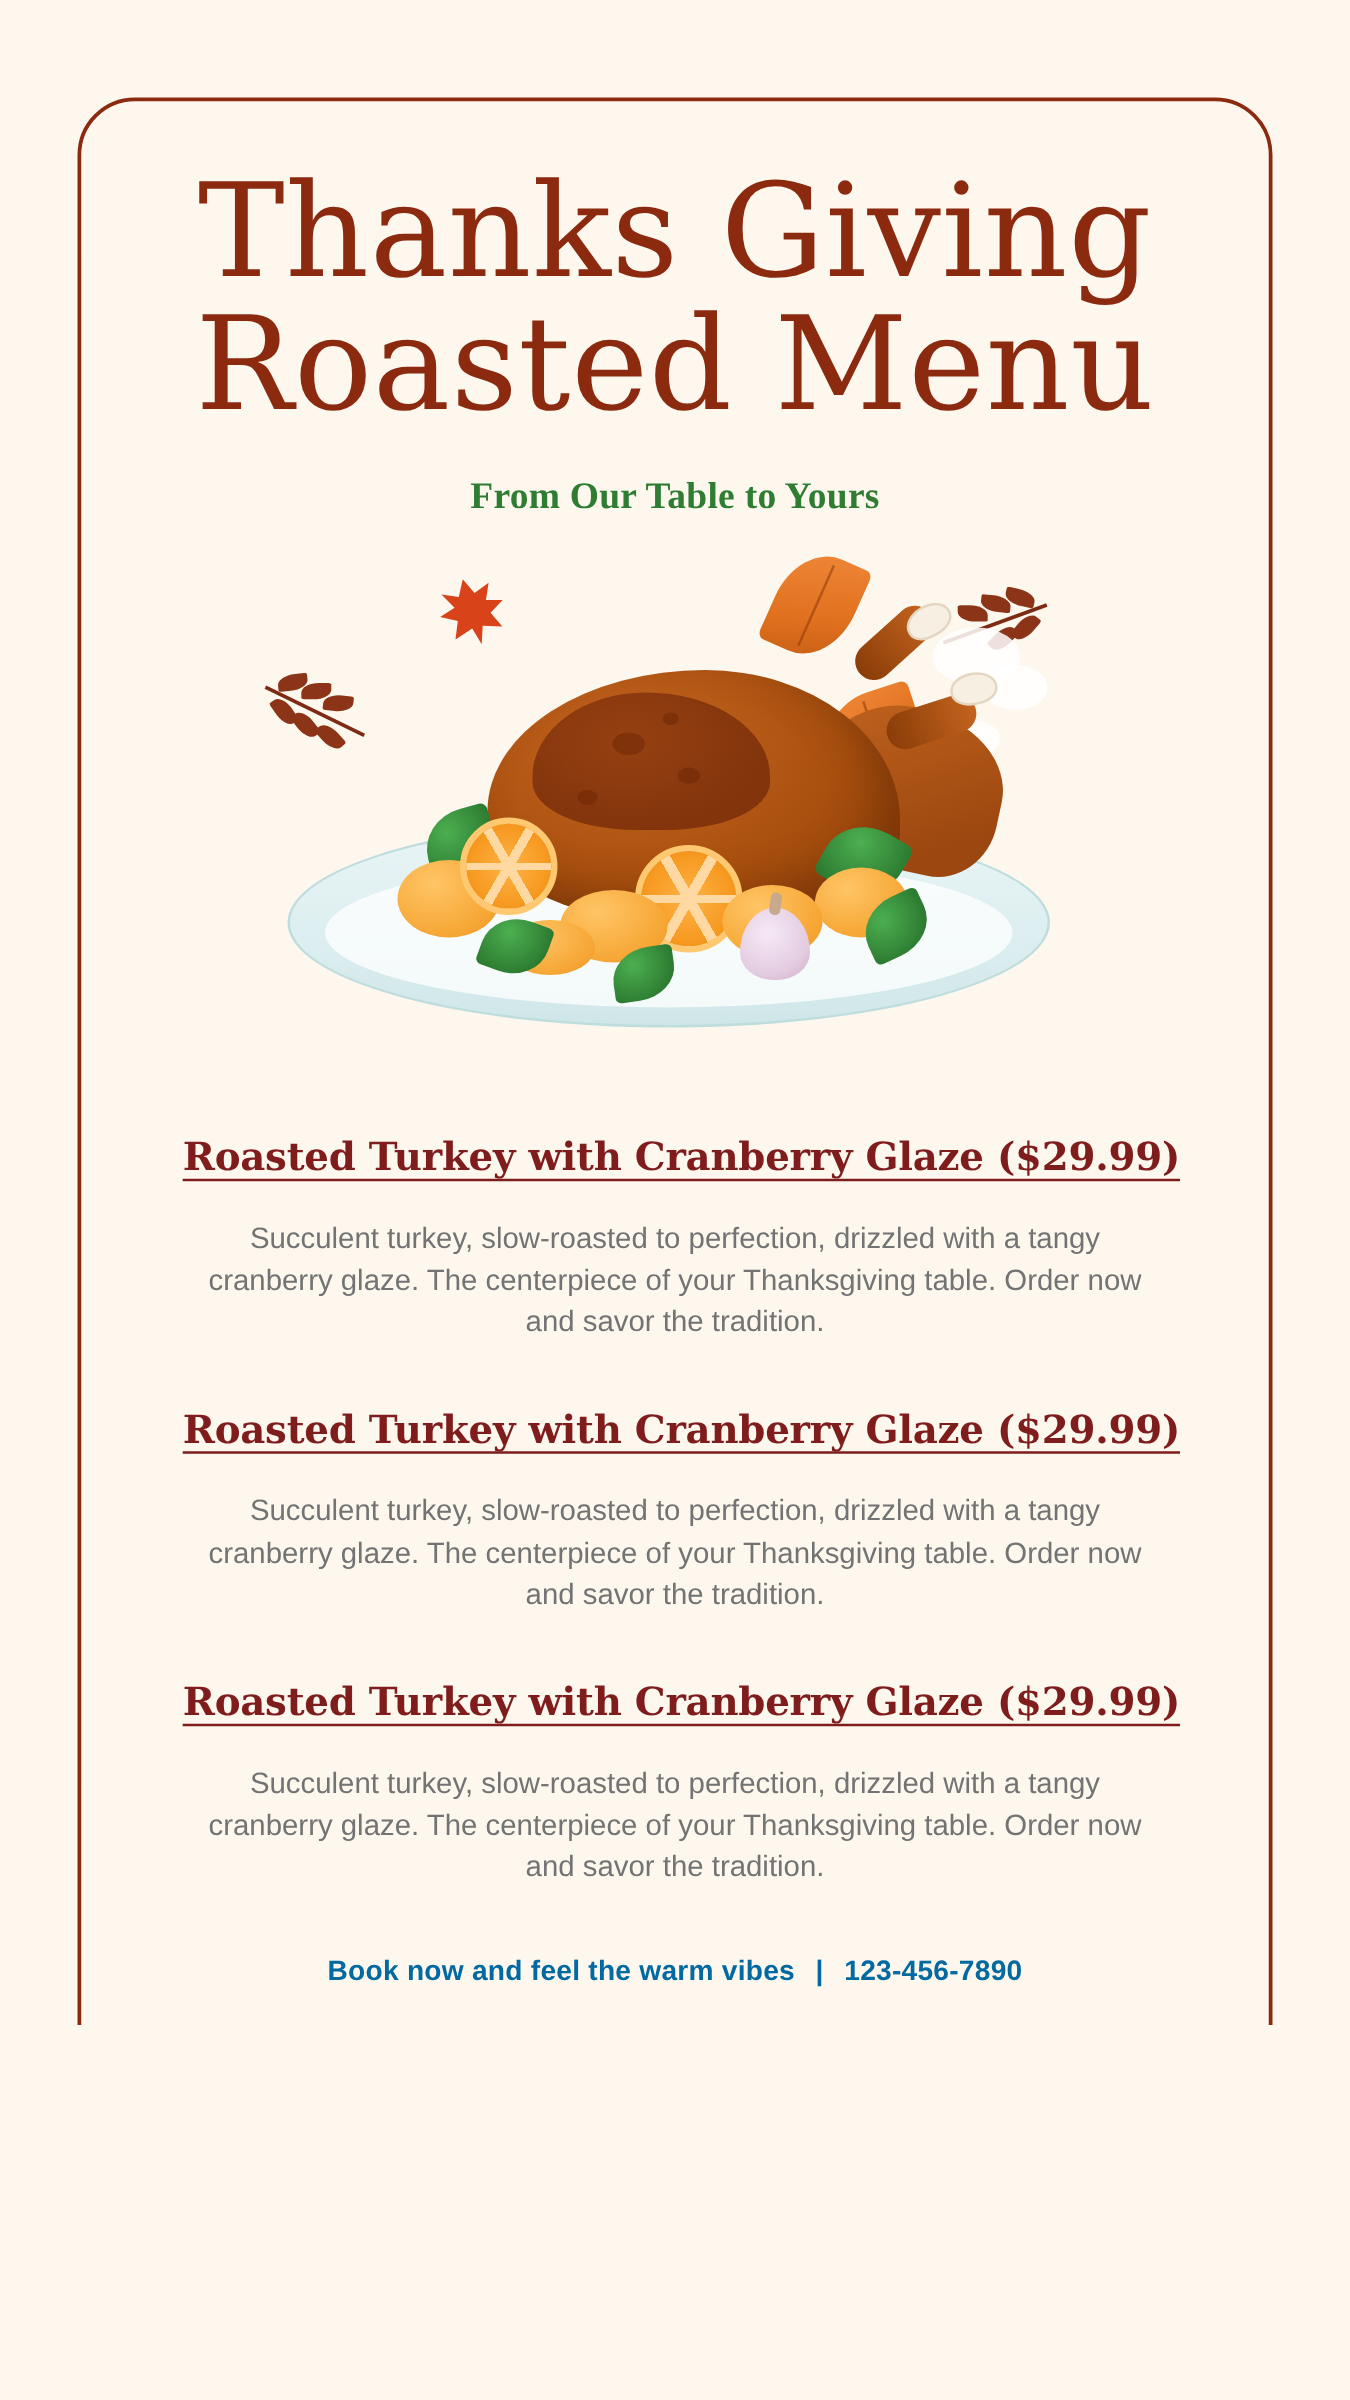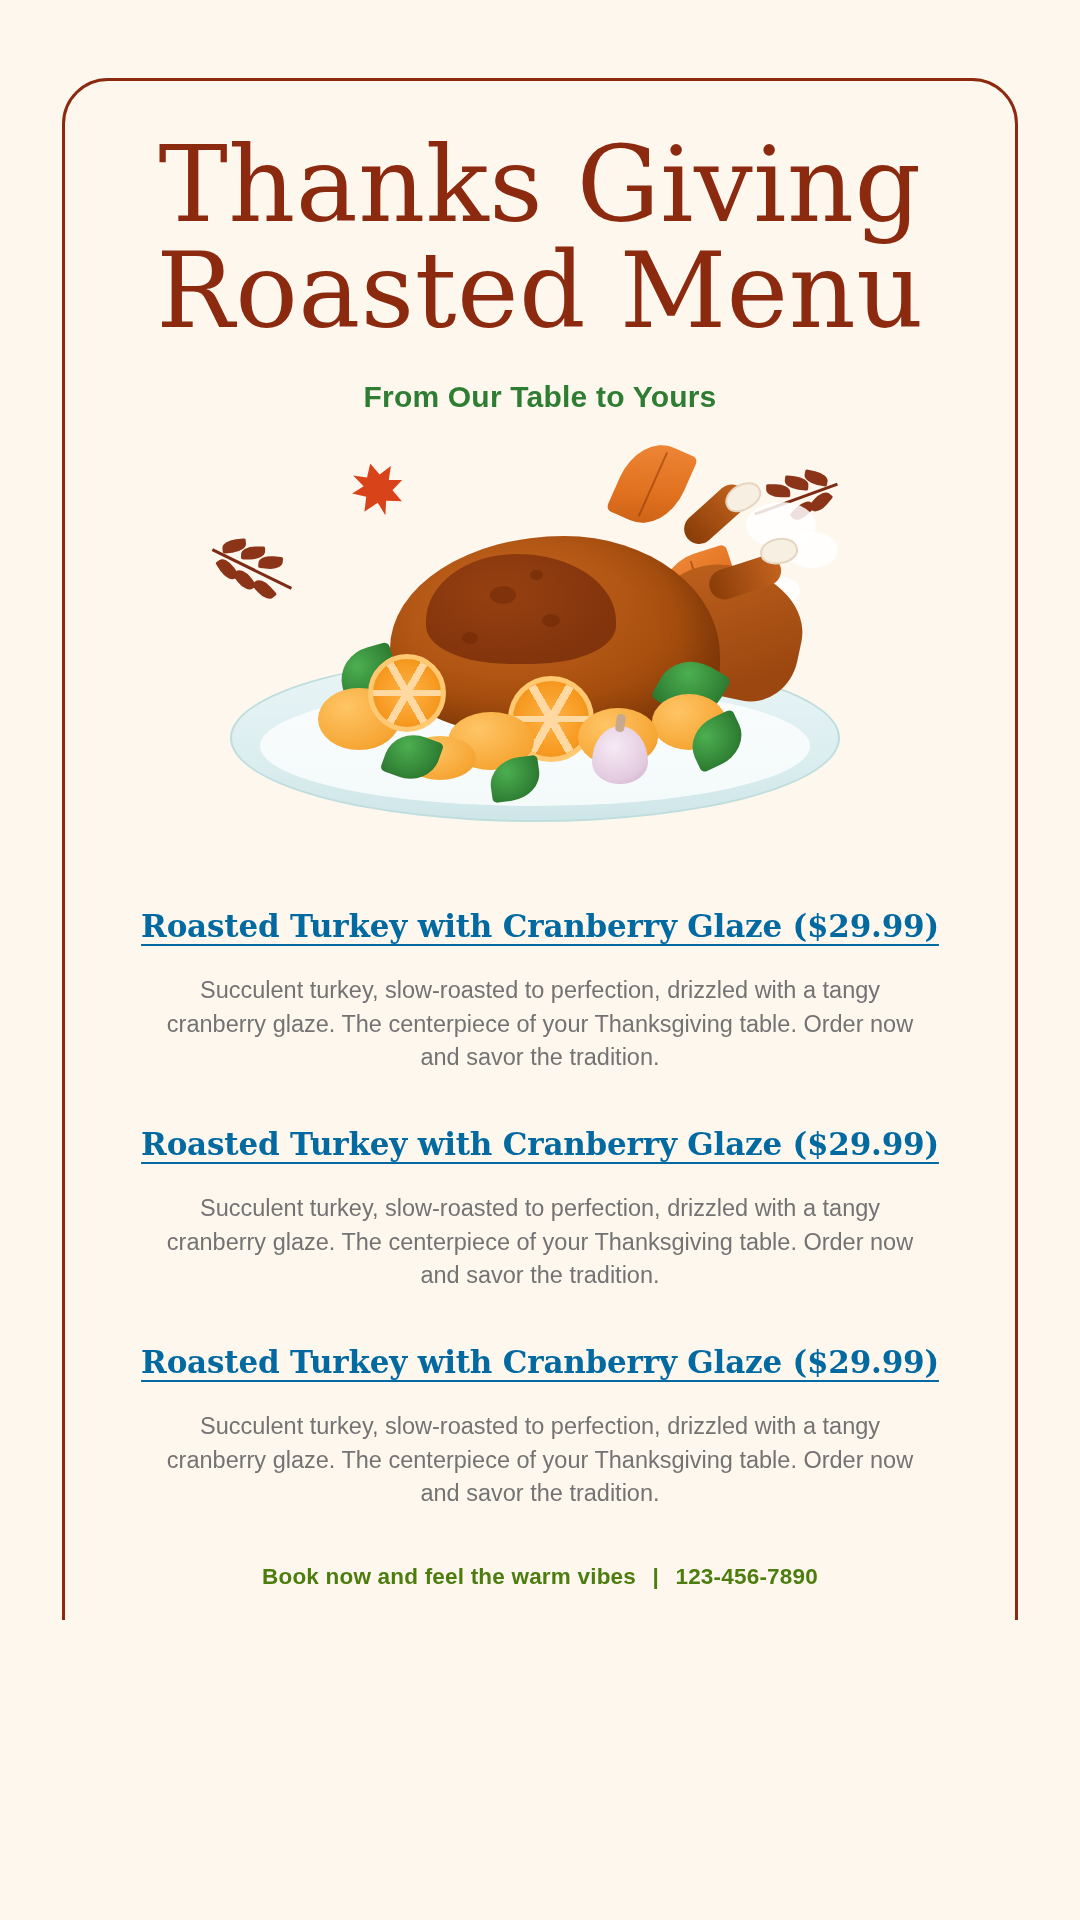--- a/index.html
+++ b/index.html
@@ -48,21 +48,21 @@
     font-size: 104px;
     line-height: 1.02;
     font-weight: 400;
     text-align: center;
     letter-spacing: 0.5px;
   }
   .title .line2 { display: block; }
 
   .subtitle {
     margin-top: 36px;
-    font-family: Liberation Sans, sans-serif;
+    font-family: Liberation Serif, serif;
     font-size: 30px;
     font-weight: bold;
     color: #2E7D32;
     letter-spacing: 0.2px;
     text-align: center;
   }
 
   
   .hero {
     position: relative;
@@ -254,39 +254,40 @@
     margin-top: 52px;
     display: flex;
     flex-direction: column;
     gap: 52px;
   }
   .item { text-align: center; }
   .item-title {
     font-family: "DejaVu Serif", serif;
     font-size: 31px;
     font-weight: 700;
-    color: #0369a1;
+    color: #7f1d1d;
     text-decoration: underline;
     text-underline-offset: 7px;
     text-decoration-thickness: 2px;
     letter-spacing: -0.2px;
+    text-align: right;
   }
   .item-desc {
     margin-top: 30px;
     font-size: 23.5px;
     line-height: 1.42;
     color: #737373;
     padding: 0 22px;
   }
 
   .footer {
     margin-top: 54px;
     font-size: 22.5px;
     font-weight: bold;
-    color: #4d7c0f;
+    color: #0369a1;
     text-align: center;
     letter-spacing: 0.2px;
   }
   .footer .sep { padding: 0 10px; }
 </style>
 </head>
 <body>
 
 <div class="poster">
 

